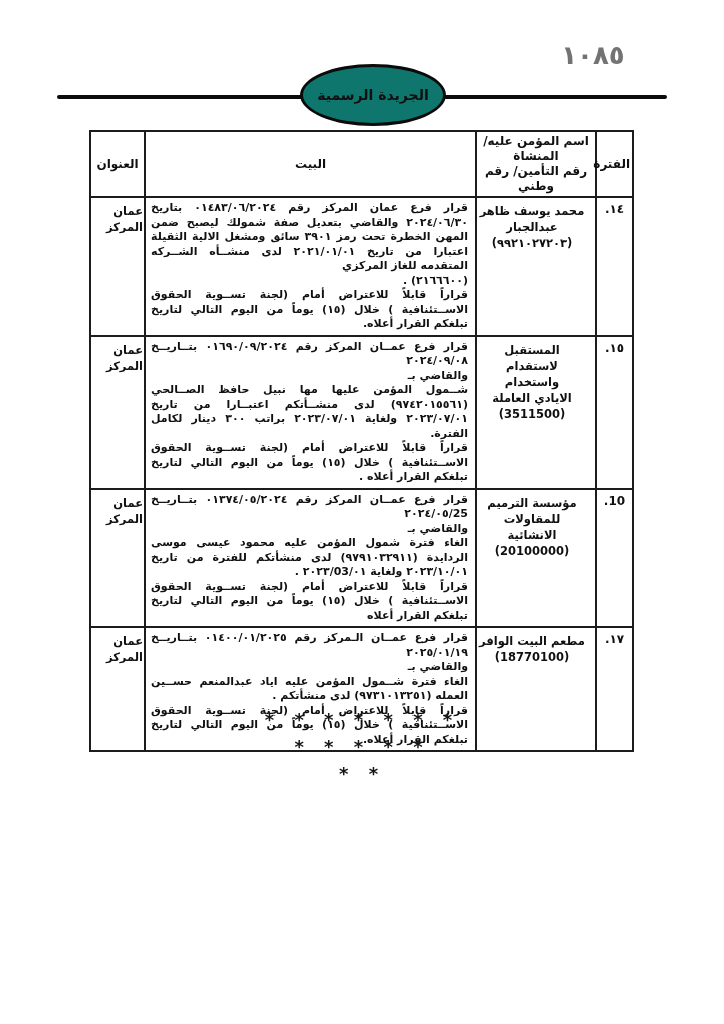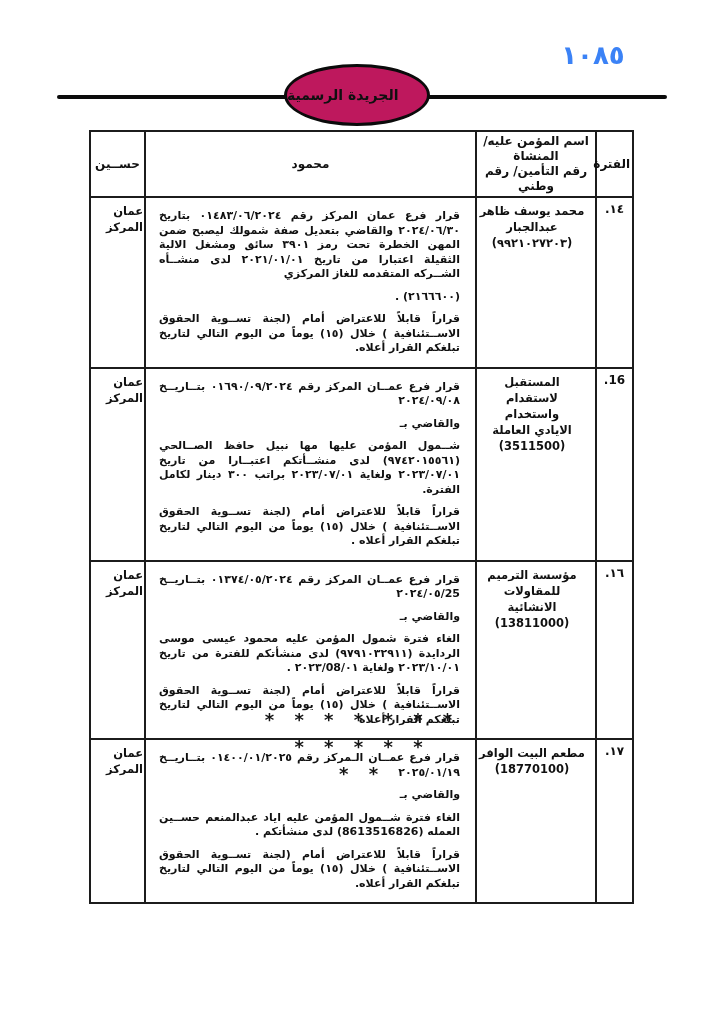--- a/index.html
+++ b/index.html
@@ -9,30 +9,30 @@
     background:#ffffff;
     color:#101010;
     font-family:"DejaVu Sans",sans-serif;
     direction:rtl;
     overflow:hidden;
   }
   
   .page-number{
     position:absolute;top:40px;left:558px;width:70px;
     font-size:26px;font-weight:bold;letter-spacing:5px;
-    direction:ltr;text-align:center;color:#3b82f6;
+    direction:ltr;text-align:center;color:#737373;
   }
   .header-rule{
     position:absolute;top:95px;left:57px;width:610px;height:4px;
     background:#0b0b0b;border-radius:2px;
   }
   .banner{
-    position:absolute;top:64px;left:284px;width:146px;height:62px;
-    background:#be185d;border:3.5px solid #0b0b0b;border-radius:50%;
-    display:flex;align-items:center;justify-content:flex-end;
+    position:absolute;top:64px;left:300px;width:146px;height:62px;
+    background:#0f766e;border:3.5px solid #0b0b0b;border-radius:50%;
+    display:flex;align-items:center;justify-content:center;
     box-sizing:border-box;
   }
   .banner-label{font-size:14px;font-weight:bold;white-space:nowrap;}
   
   .gazette-table{
     position:absolute;top:130px;right:90px;width:543px;
     border-collapse:collapse;table-layout:fixed;
     border:2.5px solid #1c1c1c;
   }
   .gazette-table th,.gazette-table td{
@@ -51,21 +51,21 @@
   .col-addr{width:55px;}
   .gazette-table tbody td{vertical-align:top;}
   .cell-no{font-size:12px;text-align:center;padding-top:4px;border-radius:13px;}
   .cell-name{
     font-size:11.5px;text-align:center;padding:5px 10px 0 2px;
     white-space:pre-line;line-height:16px;
   }
   .cell-dec{
     font-size:11px;line-height:14.5px;padding:3px 7px 3px 5px;
   }
-  .cell-dec p{margin:8px;text-align:justify;}
+  .cell-dec p{margin:0;text-align:justify;}
   .cell-addr{
     font-size:11.5px;text-align:right;padding-top:5px;
     white-space:pre-line;line-height:16px;
   }
   .row-14{height:91px;}
   .row-15{height:107px;}
   .row-16{height:81px;}
   .row-17{height:101px;}
   
   .stars{
@@ -94,73 +94,73 @@
       <col class="col-no">
         <col class="col-name">
         <col class="col-dec">
         <col class="col-addr">
     </colgroup>
     <thead>
       <tr>
         <th>الفترة</th>
         <th class="th-name">اسم المؤمن عليه/ المنشاة
 رقم التأمين/ رقم وطني</th>
-        <th>محمود</th>
-        <th>حســين</th>
+        <th>البيت</th>
+        <th>العنوان</th>
       </tr>
     </thead>
     <tbody>
       <tr class="row-14">
         <td class="cell-no">١٤.</td>
         <td class="cell-name">محمد يوسف ظاهر عبدالجبار
 (٩٩٢١٠٢٧٢٠٣)</td>
         <td class="cell-dec">
           <p>قرار فرع عمان المركز رقم ٠١٤٨٣/٠٦/٢٠٢٤ بتاريخ ٢٠٢٤/٠٦/٣٠ والقاضي بتعديل صفة شمولك ليصبح ضمن المهن الخطرة تحت رمز ٣٩٠١ سائق ومشغل الالية الثقيلة اعتبارا من تاريخ ٢٠٢١/٠١/٠١ لدى منشــأه الشــركه المتقدمه للغاز المركزي</p>
           <p>(٢١٦٦٦٠٠) .</p>
           <p>قراراً قابلاً للاعتراض أمام (لجنة تســوية الحقوق الاســتئنافية ) خلال (١٥) يوماً من اليوم التالي لتاريخ تبلغكم القرار أعلاه.</p>
         </td>
         <td class="cell-addr">عمان
 المركز</td>
       </tr>
       <tr class="row-15">
-        <td class="cell-no">16.</td>
+        <td class="cell-no">١٥.</td>
         <td class="cell-name">المستقبل لاستقدام واستخدام
 الايادي العاملة
 (3511500)</td>
         <td class="cell-dec">
           <p>قرار فرع عمــان المركز رقم ٠١٦٩٠/٠٩/٢٠٢٤ بتــاريــخ ٢٠٢٤/٠٩/٠٨</p>
           <p>والقاضي بـ</p>
           <p>شــمول المؤمن عليها مها نبيل حافظ الصــالحي (٩٧٤٢٠١٥٥٦١) لدى منشــأتكم اعتبــارا من تاريخ ٢٠٢٣/٠٧/٠١ ولغاية ٢٠٢٣/٠٧/٠١ براتب ٣٠٠ دينار لكامل الفترة.</p>
           <p>قراراً قابلاً للاعتراض أمام (لجنة تســوية الحقوق الاســتئنافية ) خلال (١٥) يوماً من اليوم التالي لتاريخ تبلغكم القرار أعلاه .</p>
         </td>
         <td class="cell-addr">عمان
 المركز</td>
       </tr>
       <tr class="row-16">
-        <td class="cell-no">١٦.</td>
+        <td class="cell-no">10.</td>
         <td class="cell-name">مؤسسة الترميم للمقاولات
 الانشائية
-(13811000)</td>
+(20100000)</td>
         <td class="cell-dec">
           <p>قرار فرع عمــان المركز رقم ٠١٣٧٤/٠٥/٢٠٢٤ بتــاريــخ ٢٠٢٤/٠٥/25</p>
           <p>والقاضي بـ</p>
-          <p>الغاء فترة شمول المؤمن عليه محمود عيسى موسى الردايدة (٩٧٩١٠٣٢٩١١) لدى منشأتكم للفترة من تاريخ ٢٠٢٣/١٠/٠١ ولغاية ٢٠٢٣/08/٠١ .</p>
+          <p>الغاء فترة شمول المؤمن عليه محمود عيسى موسى الردايدة (٩٧٩١٠٣٢٩١١) لدى منشأتكم للفترة من تاريخ ٢٠٢٣/١٠/٠١ ولغاية ٢٠٢٣/03/٠١ .</p>
           <p>قراراً قابلاً للاعتراض أمام (لجنة تســوية الحقوق الاســتئنافية ) خلال (١٥) يوماً من اليوم التالي لتاريخ تبلغكم القرار أعلاه</p>
         </td>
         <td class="cell-addr">عمان
 المركز</td>
       </tr>
       <tr class="row-17">
         <td class="cell-no">١٧.</td>
         <td class="cell-name">مطعم البيت الوافر
 (18770100)</td>
         <td class="cell-dec">
           <p>قرار فرع عمــان الـمركز رقم ٠١٤٠٠/٠١/٢٠٢٥ بتــاريــخ ٢٠٢٥/٠١/١٩</p>
           <p>والقاضي بـ</p>
-          <p>الغاء فترة شــمول المؤمن عليه اياد عبدالمنعم حســين العمله (8613516826) لدى منشأتكم .</p>
+          <p>الغاء فترة شــمول المؤمن عليه اياد عبدالمنعم حســين العمله (٩٧٣١٠١٣٢٥١) لدى منشأتكم .</p>
           <p>قراراً قابلاً للاعتراض أمام (لجنة تســوية الحقوق الاســتئنافية ) خلال (١٥) يوماً من اليوم التالي لتاريخ تبلغكم القرار أعلاه.</p>
         </td>
         <td class="cell-addr">عمان
 المركز</td>
       </tr>
     </tbody>
   </table>
 
   <div class="stars">
     <div class="star-line">* * * * * * *</div>

